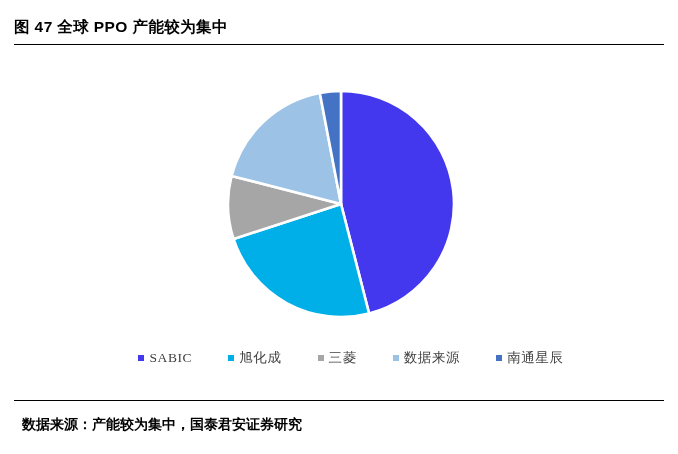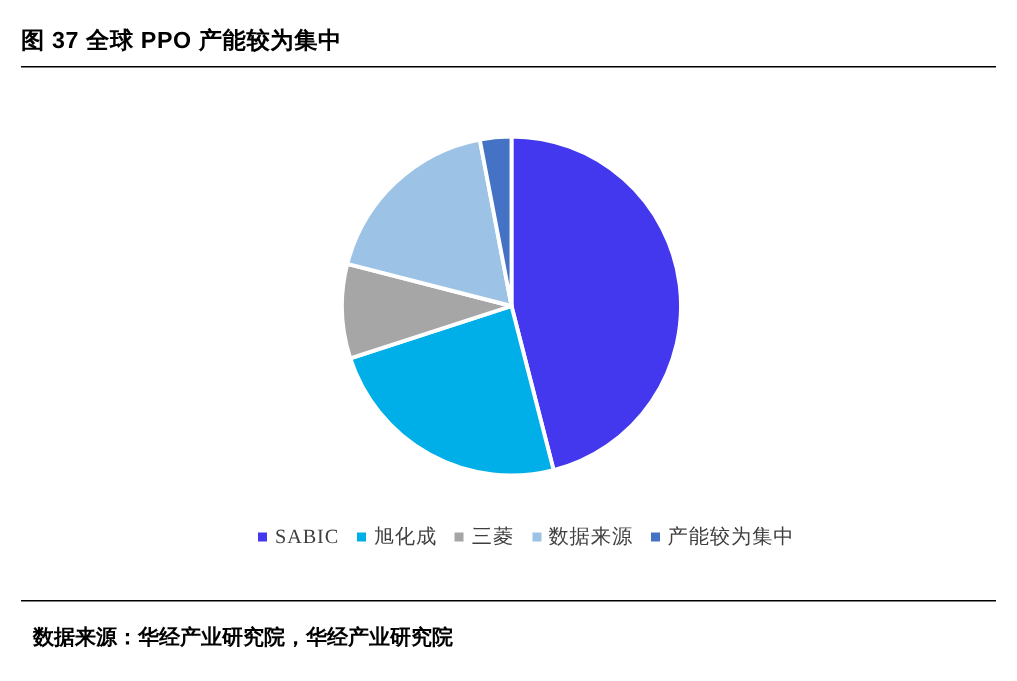--- a/index.html
+++ b/index.html
@@ -71,21 +71,21 @@
   .legend {
     position: absolute;
     left: 0;
     right: 0;
     top: 346px;
     height: 24px;
     display: flex;
     flex-direction: row;
     align-items: center;
     justify-content: center;
-    gap: 12px;
+    gap: 36px;
     padding-left: 24px;
   }
   .legend-item {
     display: flex;
     flex-direction: row;
     align-items: center;
     gap: 5px;
   }
   .legend-swatch {
     width: 6px;
@@ -125,21 +125,21 @@
     color: #000000;
     white-space: nowrap;
   }
 </style>
 </head>
 <body>
 
 <div class="figure-card">
 
   <div class="title-row">
-    <span class="title-text">图 37 全球 PPO 产能较为集中</span>
+    <span class="title-text">图 47 全球 PPO 产能较为集中</span>
   </div>
 
   <div class="rule-top"></div>
 
   <div class="plot-area">
     <div class="pie-wrap">
       <svg class="pie-svg" viewBox="0 0 228 228">
         <g id="pie-slices">
             <path d="M 114 114 L 114.00 1.00 A 113 113 0 0 1 142.10 223.45 Z" fill="#4338EE" stroke="#ffffff" stroke-width="2.6" stroke-linejoin="round"></path>
             <path d="M 114 114 L 142.10 223.45 A 113 113 0 0 1 6.53 148.92 Z" fill="#00AEE8" stroke="#ffffff" stroke-width="2.6" stroke-linejoin="round"></path>
@@ -163,23 +163,23 @@
       <div class="legend-item">
         <span class="legend-swatch" style="background: rgb(166, 166, 166);"></span>
         <span class="legend-label">三菱</span>
       </div>
       <div class="legend-item">
         <span class="legend-swatch" style="background: rgb(156, 195, 230);"></span>
         <span class="legend-label">数据来源</span>
       </div>
       <div class="legend-item">
         <span class="legend-swatch" style="background: rgb(68, 114, 196);"></span>
-        <span class="legend-label">产能较为集中</span>
+        <span class="legend-label">南通星辰</span>
       </div>
     </div>
 
   <div class="rule-bottom"></div>
 
   <div class="source-row">
-    <span class="source-text">数据来源：华经产业研究院，华经产业研究院</span>
+    <span class="source-text">数据来源：产能较为集中，国泰君安证券研究</span>
   </div>
 
 </div>
 
 </body></html>

